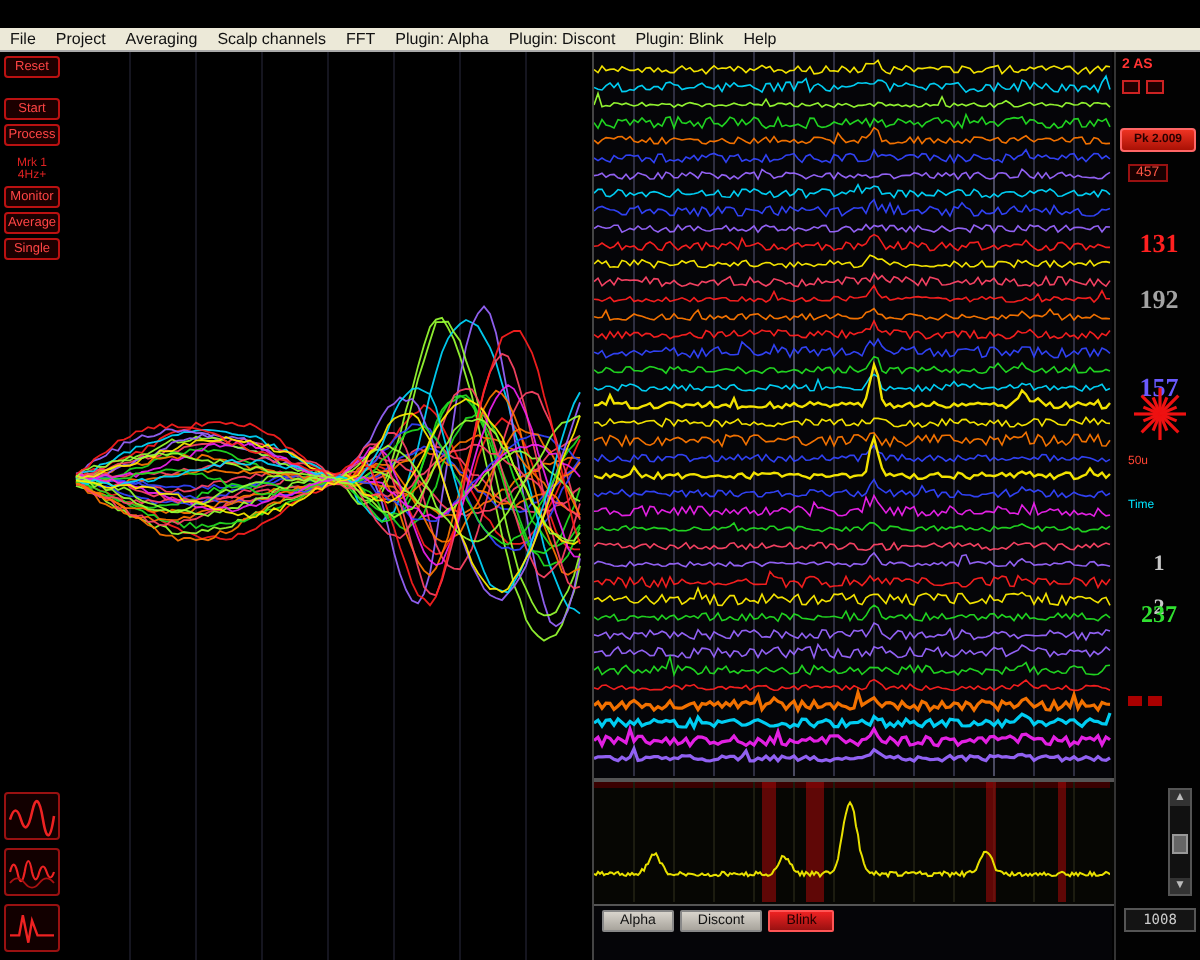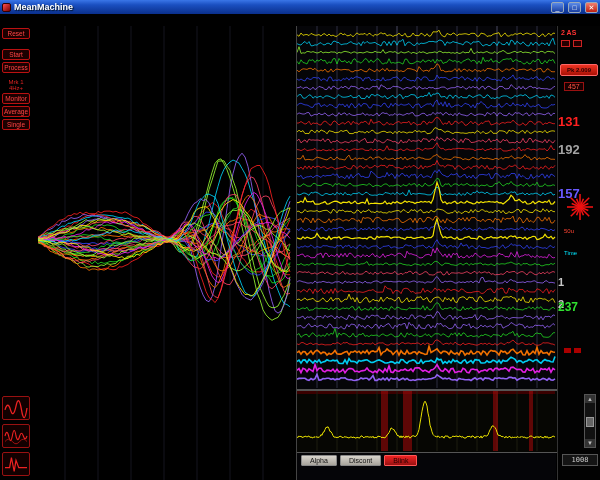--- a/index.html
+++ b/index.html
@@ -57,22 +57,22 @@
   .sidebar{position:absolute;left:557px;top:0;width:43px;height:454px;
     background:#020202;border-left:1px solid #333;}
   .sb-top{position:absolute;left:3px;top:3px;font-size:7px;font-weight:bold;}
   .sb-minibtns{position:absolute;left:3px;top:14px;display:flex;gap:3px;}
   .mini{width:9px;height:7px;border:1px solid #c22;background:#200;display:inline-block;}
   .pk-btn{position:absolute;left:2px;top:38px;width:38px;height:12px;font-size:6px;
     line-height:11px;text-align:center;background:linear-gradient(180deg,#ee3322,#aa1105);
     color:#2a0000;border:1px solid #f66;border-radius:2px;font-weight:bold;}
   .sb-457{position:absolute;left:6px;top:56px;font-size:7px;color:#ff5544;
     border:1px solid #911;padding:0 3px;background:#180000;}
-  .ro{position:absolute;left:0;width:43px;text-align:left;font-weight:bold;
-    font-family:Liberation Sans, sans-serif;}
+  .ro{position:absolute;left:0;width:43px;text-align:center;font-weight:bold;
+    font-family:Liberation Serif, serif;}
   .r1{top:88px;font-size:13px;}  .r2{top:116px;font-size:13px;}
   .r3{top:160px;font-size:13px;} .r4{top:250px;font-size:11px;}
   .r5{top:272px;font-size:11px;} .r6{top:274px;font-size:12px;}
   .starburst{position:absolute;left:7px;top:166px;}
   .sb-50u{position:absolute;left:6px;top:202px;font-size:6px;color:#ff4433;}
   .sb-time{position:absolute;left:6px;top:224px;font-size:6px;color:#00e5ff;}
   .sb-ticks{position:absolute;left:6px;top:322px;display:flex;gap:3px;}
   .tick{width:7px;height:5px;background:#a00;}
   .vslider{position:absolute;left:26px;top:368px;width:12px;height:54px;
     border:1px solid #555;background:#111;display:flex;flex-direction:column;align-items:center;}
@@ -83,28 +83,32 @@
   .sb-1008{position:absolute;left:4px;top:428px;width:36px;font-size:7px;color:#ccc;
     text-align:center;border:1px solid #555;background:#141414;padding:1px 0;
     font-family:"DejaVu Sans Mono",monospace;}
   svg{display:block}
 </style>
 </head>
 <body>
 
 <div id="window">
 
-  <div class="titlebar">
-    <span class="app-icon"></span>
-    <span class="win-title">MeanMachine</span>
-    <span class="winbtn">_</span>
-    <span class="winbtn">□</span>
-    <span class="winbtn close">✕</span>
-  </div>
-
+
+  <div class="menubar" id="menubar">
+      <span class="menu-item">File</span>
+      <span class="menu-item">Project</span>
+      <span class="menu-item">Averaging</span>
+      <span class="menu-item">Scalp channels</span>
+      <span class="menu-item">FFT</span>
+      <span class="menu-item">Plugin: Alpha</span>
+      <span class="menu-item">Plugin: Discont</span>
+      <span class="menu-item">Plugin: Blink</span>
+      <span class="menu-item">Help</span>
+    </div>
 
   <div class="content">
 
     <div class="left-toolbar" id="left-toolbar">
       <span class="red-btn">Reset</span>
       <span class="red-btn gap1">Start</span>
       <span class="red-btn">Process</span>
       <div class="grp-label">Mrk 1 4Hz+</div>
       <span class="red-btn">Monitor</span>
       <span class="red-btn">Average</span>

